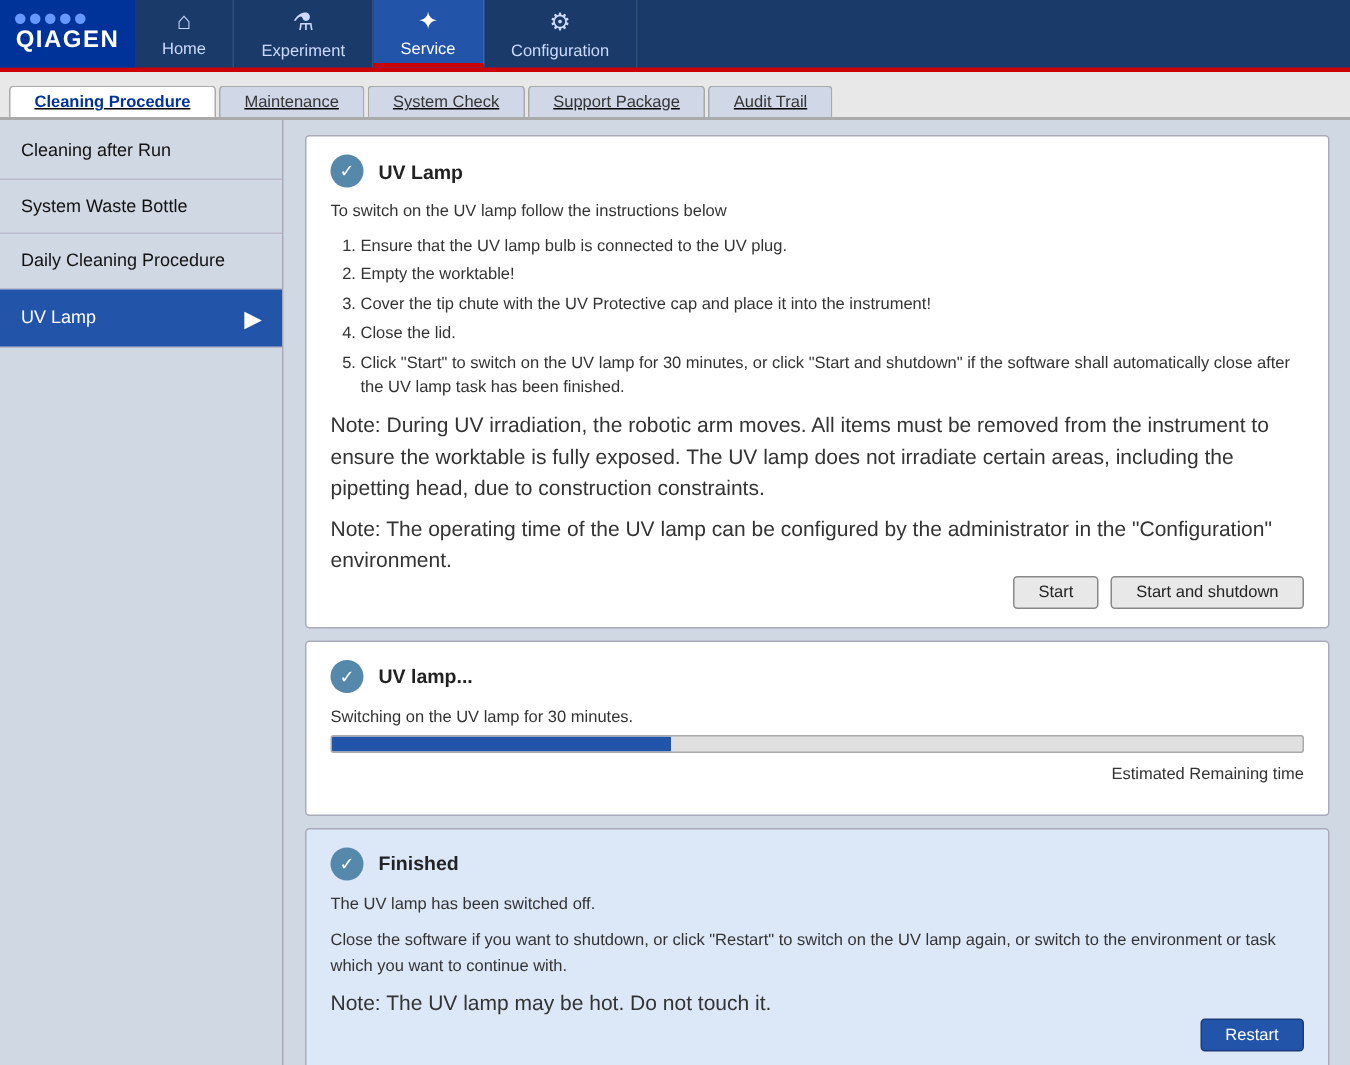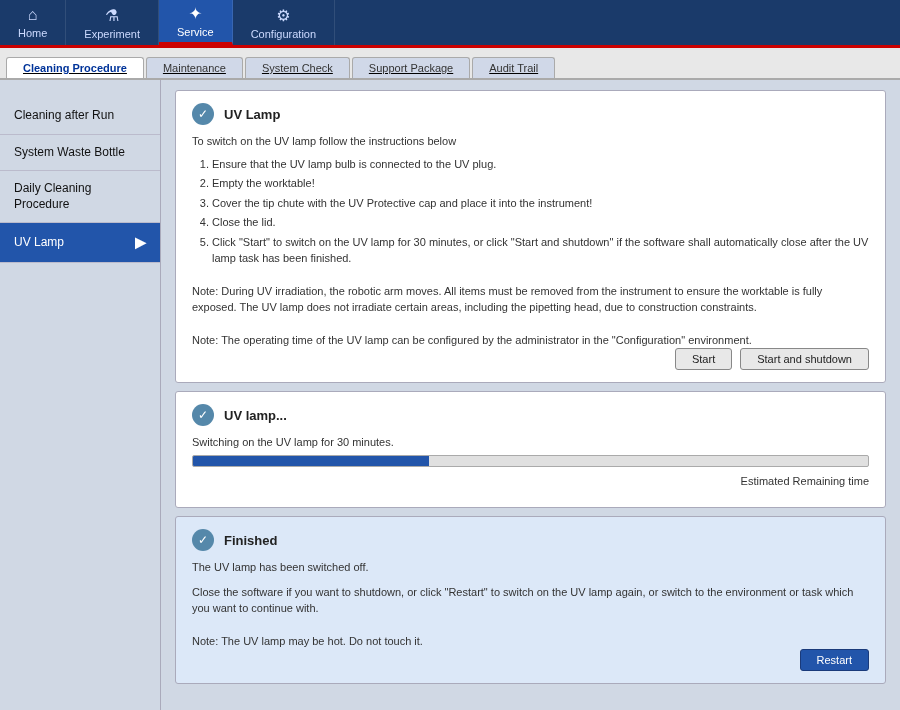--- a/index.html
+++ b/index.html
@@ -100,23 +100,23 @@
 
     
     .main-area {
       display: flex;
       height: calc(710px - 48px - 32px);
       background: #d0d8e4;
     }
 
     
     .sidebar {
-      width: 161px;
+      width: 189px;
       background: #d0d8e4;
-      padding: 18px 0;
+      padding: 3px 0;
       border-right: 1px solid #aab;
       flex-shrink: 0;
     }
     .sidebar-item {
       padding: 10px 14px;
       cursor: pointer;
       color: #111;
       font-size: 12px;
       line-height: 1.3;
       border-bottom: 1px solid #bbc;
@@ -185,22 +185,22 @@
       margin: 6px 0;
     }
     .section-body ol li {
       margin-bottom: 3px;
     }
     .caution-text {
       margin-top: 8px;
       font-size: 11px;
     }
     .note-text {
-      margin-top: 16px;
-      font-size: 11px;
+      margin-top: 6px;
+      font-size: 14px;
     }
     .btn-row {
       display: flex;
       justify-content: flex-end;
       gap: 8px;
     }
     .btn {
       padding: 4px 16px;
       background: #e8e8e8;
       border: 1px solid #888;
@@ -243,20 +243,32 @@
     
     .finished-card {
       background: #dce8f8;
       border: 1px solid #aab;
     }
   </style>
 </head>
 <body>
 
 <div class="top-nav">
+  <div class="logo-area">
+    <div>
+      <div class="logo-dots">
+        <div class="logo-dot"></div>
+        <div class="logo-dot"></div>
+        <div class="logo-dot"></div>
+        <div class="logo-dot"></div>
+        <div class="logo-dot"></div>
+      </div>
+      <div class="logo-text">QIAGEN</div>
+    </div>
+  </div>
   <div class="nav-items">
     <div class="nav-item">
       <span class="nav-icon">⌂</span>
       <span>Home</span>
     </div>
     <div class="nav-item">
       <span class="nav-icon">⚗</span>
       <span>Experiment</span>
     </div>
     <div class="nav-item active">

